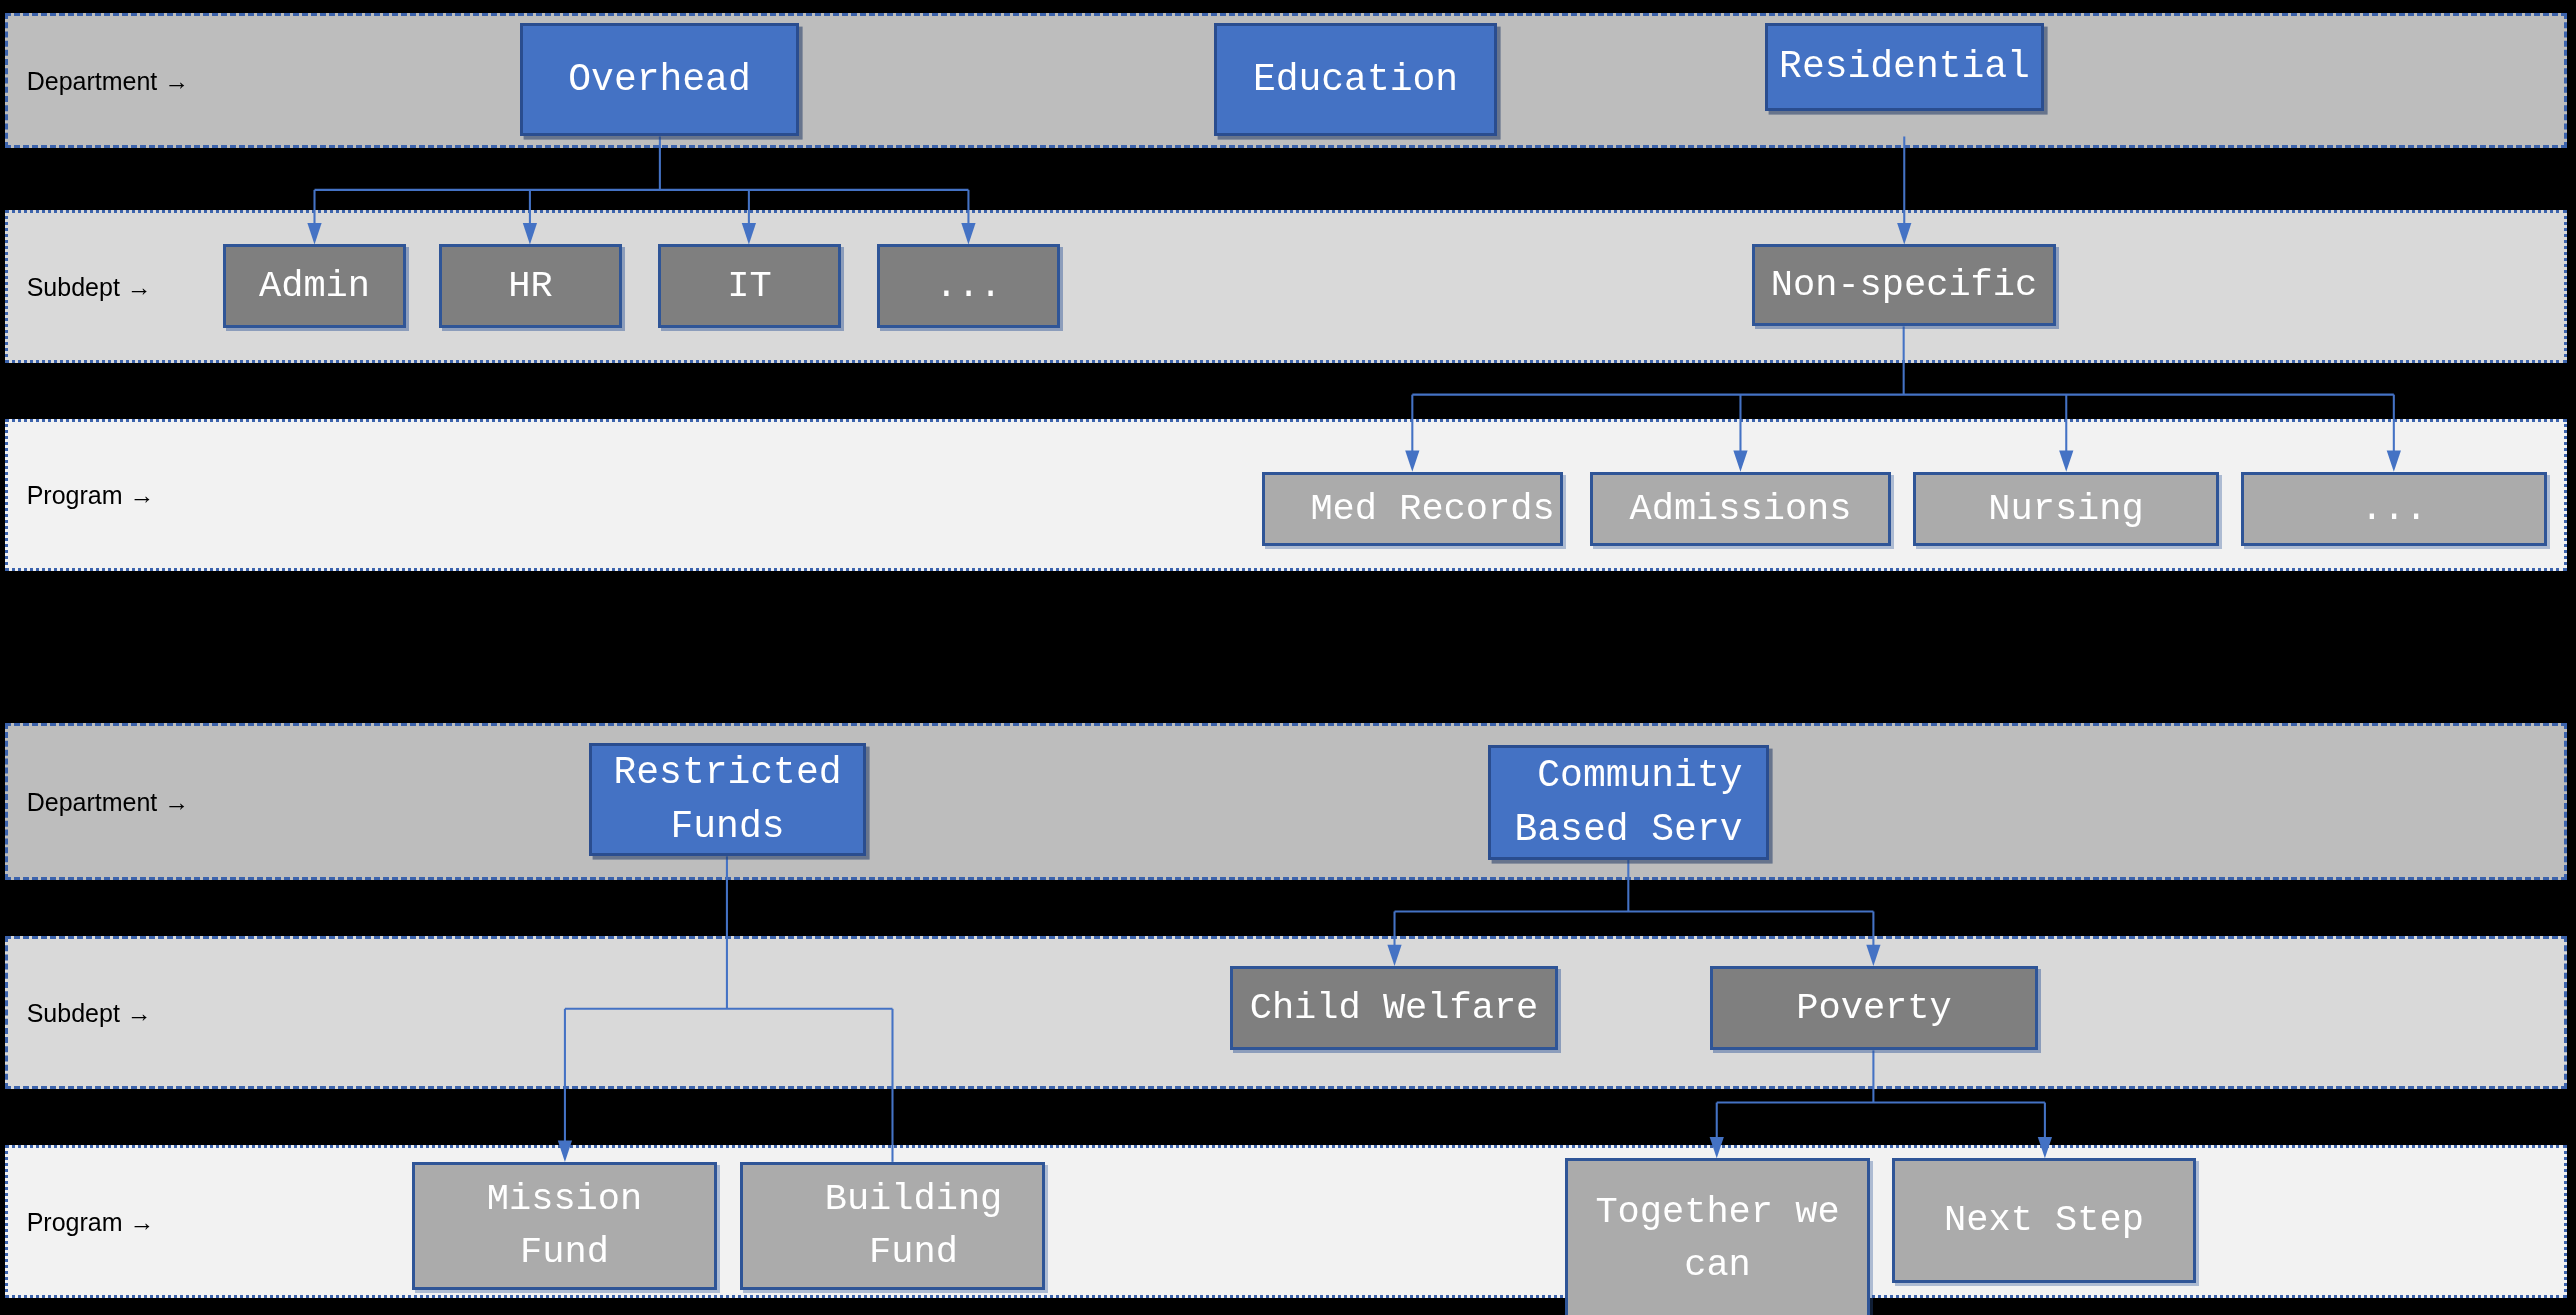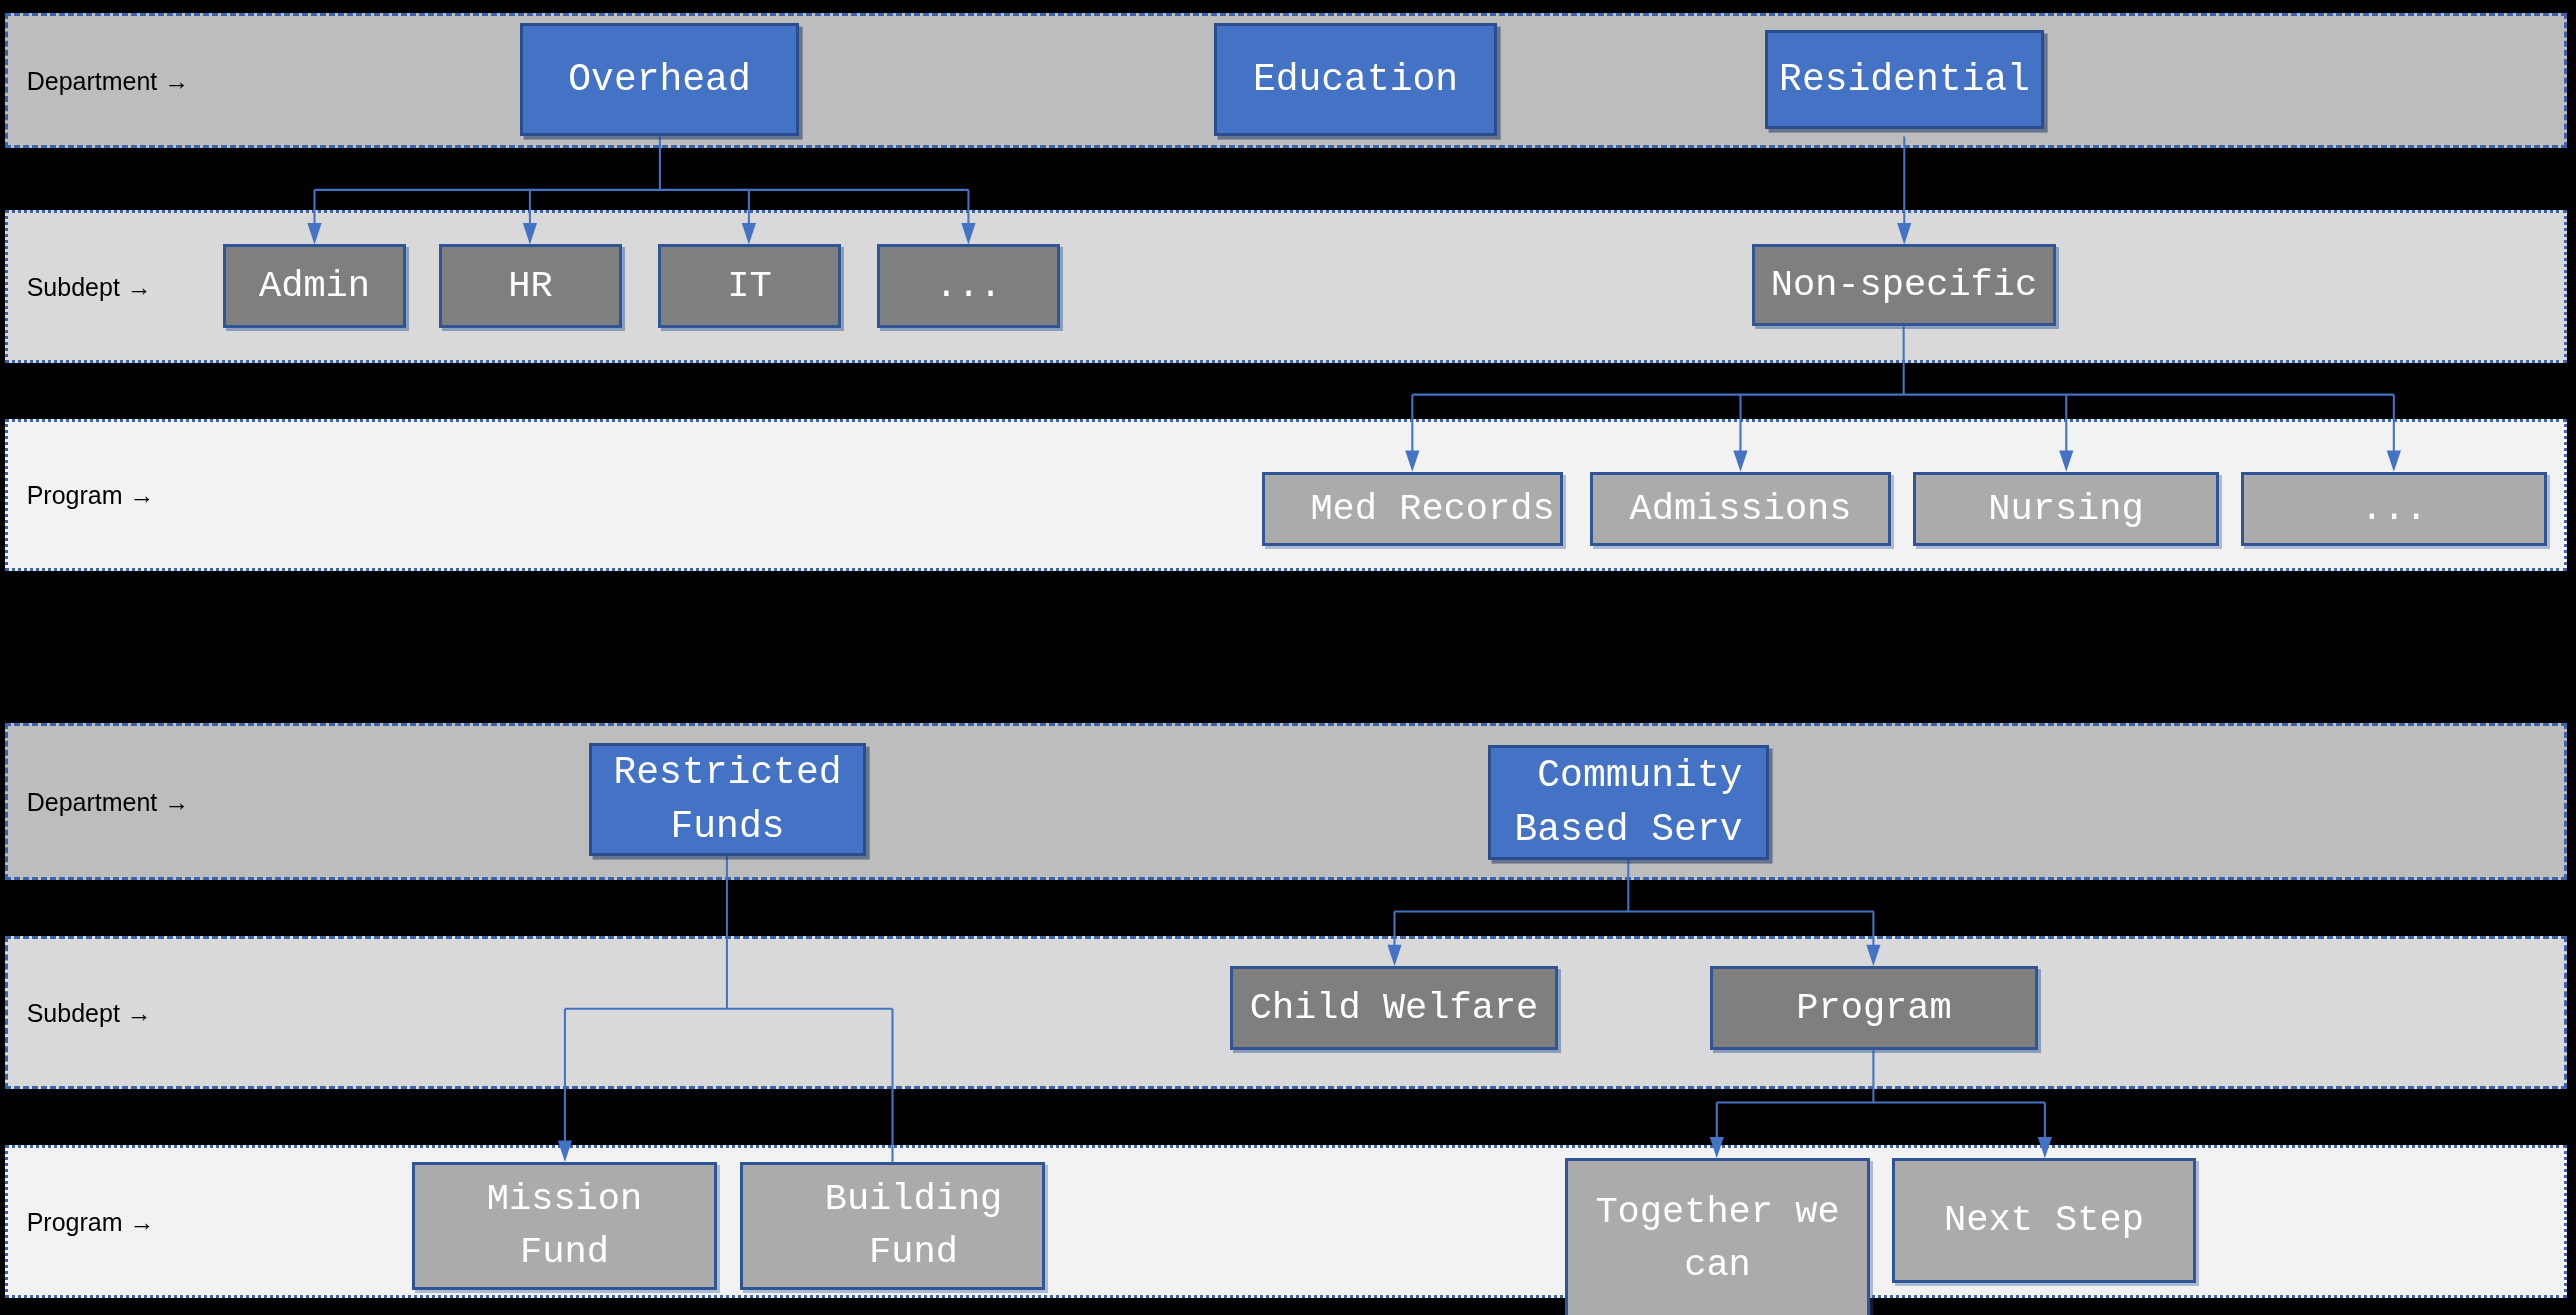--- a/index.html
+++ b/index.html
@@ -139,36 +139,36 @@
       <polygon points="4022,759 4046,759 4034,795" fill="#4472c4"></polygon>
       <polygon points="940,1922 964,1922 952,1958" fill="#4472c4"></polygon>
       <polygon points="2338,1592 2362,1592 2350,1628" fill="#4472c4"></polygon>
       <polygon points="3145,1592 3169,1592 3157,1628" fill="#4472c4"></polygon>
       <polygon points="2881,1916 2905,1916 2893,1952" fill="#4472c4"></polygon>
       <polygon points="3434,1916 3458,1916 3446,1952" fill="#4472c4"></polygon>
     </svg>
   <div id="boxes-layer">
       <div class="box blue" style="left: 520px; top: 23px; width: 279px; height: 113px;">Overhead</div>
       <div class="box blue" style="left: 1214px; top: 23px; width: 283px; height: 113px;">Education</div>
-      <div class="box blue" style="left: 1765px; top: 30px; width: 279px; height: 99px;">Residential</div>
+      <div class="box blue" style="left: 1765px; top: 23px; width: 279px; height: 88px;">Residential</div>
       <div class="box dark" style="left: 223px; top: 244px; width: 183px; height: 84px;">Admin</div>
       <div class="box dark" style="left: 439px; top: 244px; width: 183px; height: 84px;">HR</div>
       <div class="box dark" style="left: 658px; top: 244px; width: 183px; height: 84px;">IT</div>
       <div class="box dark" style="left: 877px; top: 244px; width: 183px; height: 84px;">...</div>
       <div class="box dark" style="left: 1752px; top: 244px; width: 304px; height: 82px;">Non-specific</div>
       <div class="box medium" style="left: 1262px; top: 472px; width: 301px; height: 74px; padding-left: 40px;">Med Records</div>
       <div class="box medium" style="left: 1590px; top: 472px; width: 301px; height: 74px;">Admissions</div>
       <div class="box medium" style="left: 1913px; top: 472px; width: 306px; height: 74px;">Nursing</div>
       <div class="box medium" style="left: 2241px; top: 472px; width: 306px; height: 74px;">...</div>
       <div class="box blue" style="left: 589px; top: 743px; width: 277px; height: 113px;">Restricted
 Funds</div>
       <div class="box blue" style="left: 1488px; top: 745px; width: 281px; height: 115px; text-align: right;">Community
 Based Serv</div>
       <div class="box dark" style="left: 1230px; top: 966px; width: 328px; height: 84px;">Child Welfare</div>
-      <div class="box dark" style="left: 1710px; top: 966px; width: 328px; height: 84px;">Program</div>
+      <div class="box dark" style="left: 1710px; top: 966px; width: 328px; height: 84px;">Poverty</div>
       <div class="box medium" style="left: 412px; top: 1162px; width: 305px; height: 128px;">Mission
 Fund</div>
       <div class="box medium" style="left: 740px; top: 1162px; width: 305px; height: 128px; padding-left: 42px;">Building
 Fund</div>
       <div class="box medium" style="left: 1565px; top: 1158px; width: 305px; height: 161px;">Together we
 can</div>
       <div class="box medium" style="left: 1892px; top: 1158px; width: 304px; height: 125px;">Next Step</div>
     </div>
 </div>
 

